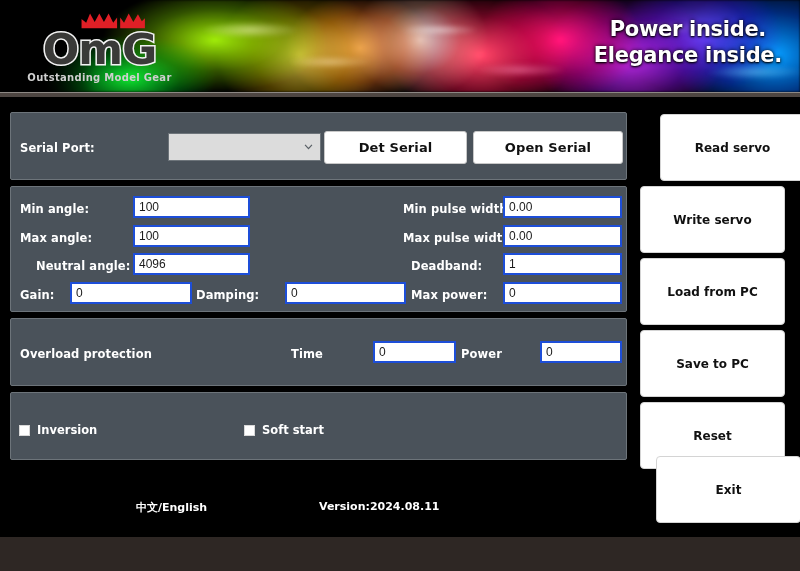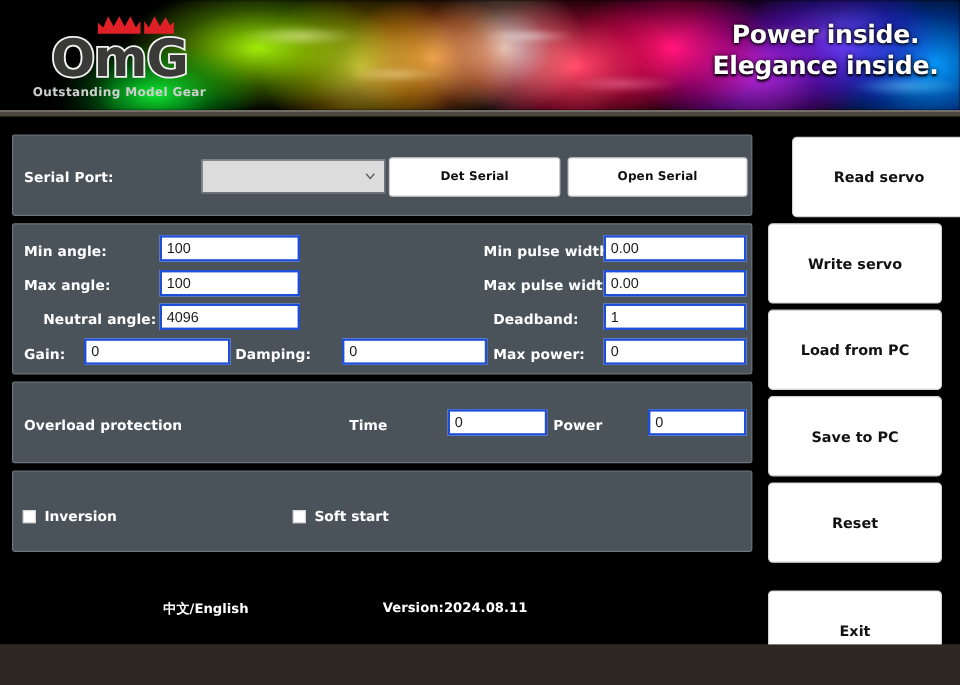--- a/index.html
+++ b/index.html
@@ -9,21 +9,21 @@
     height: 571px;
     overflow: hidden;
     background: #2e2724;
     font-family: "Liberation Sans", sans-serif;
   }
 
   .app-frame {
     position: relative;
     width: 800px;
     height: 511px;
-    background: #4d7c0f;
+    background: #7f1d1d;
   }
 
   
   .banner {
     position: absolute;
     left: 0; top: 0;
     width: 800px; height: 92px;
     background: #000;
     overflow: hidden;
   }
@@ -164,21 +164,21 @@
     width: 9px; height: 6px;
   }
 
   .wbtn {
     position: absolute;
     background: #ffffff;
     border: 1px solid #c8c8c8;
     border-radius: 3px;
     color: #111;
     font-family: "DejaVu Sans", sans-serif;
-    font-size: 10px;
+    font-size: 13px;
     font-weight: bold;
     display: flex;
     align-items: center;
     justify-content: center;
     cursor: pointer;
     letter-spacing: 0.1px;
   }
   #btn-det  { left: 324px; top: 131px; width: 143px; height: 33px; }
   #btn-open { left: 473px; top: 131px; width: 150px; height: 33px; }
 
@@ -324,16 +324,16 @@
   </div>
 
   <div class="footer-txt" id="lang-link">中文/English</div>
   <div class="footer-txt" id="version-lbl">Version:2024.08.11</div>
 
   <div class="side-btn" style="top:114px;margin-left:20px;">Read servo</div>
   <div class="side-btn" style="top:258px;">Load from PC</div>
   <div class="side-btn" style="top:186px;">Write servo</div>
   <div class="side-btn" style="top:330px;">Save to PC</div>
   <div class="side-btn" style="top:402px;">Reset</div>
-  <div class="side-btn" style="top:492px;">Exit</div>
+  <div class="side-btn" style="top:456px;margin-left:16px;">Exit</div>
 
   <div class="bottom-bar"></div>
 </div>
 
 </body></html>

